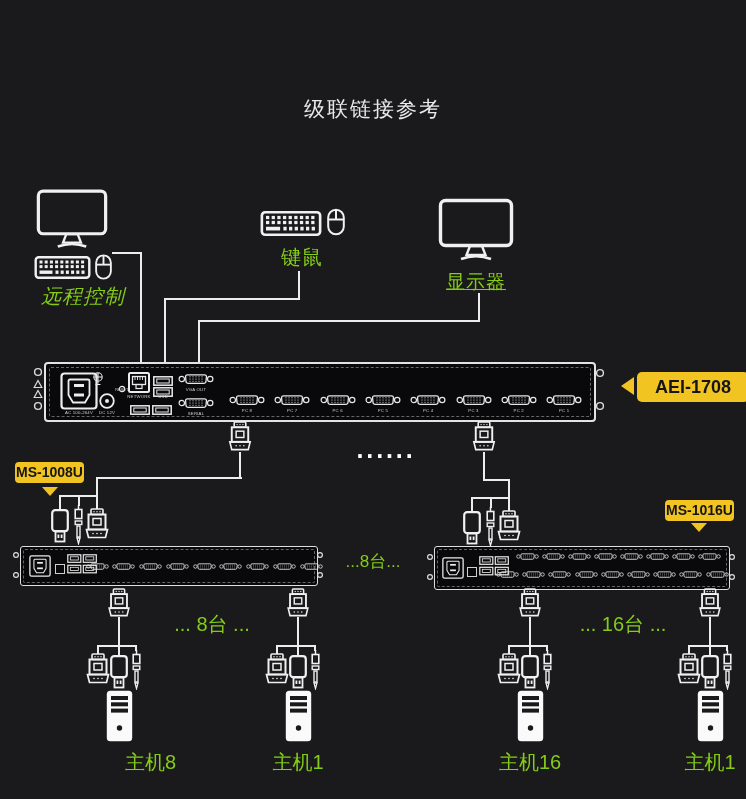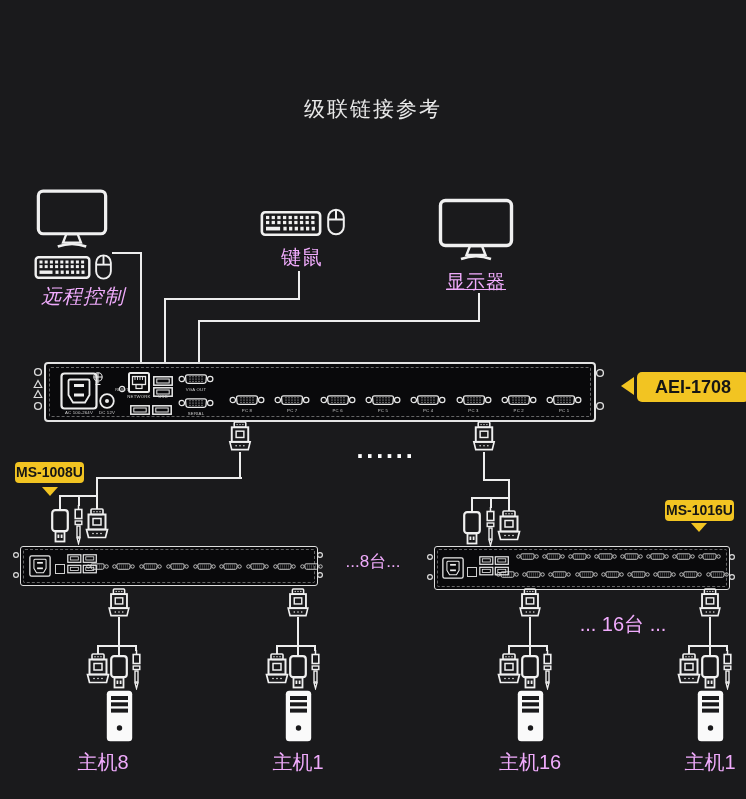--- a/index.html
+++ b/index.html
@@ -1,20 +1,20 @@
 <!DOCTYPE html>
 <html><head>
 <meta charset="utf-8">
 <style>
   html,body{margin:0;padding:0;background:#1a1a1c;}
   #canvas{position:relative;width:746px;height:799px;background:#1a1a1c;overflow:hidden;
           font-family:"Liberation Sans",sans-serif;}
   .abs{position:absolute;}
   .line{position:absolute;background:#ededed;}
-  .lab{position:absolute;color:#f0abfc;text-align:center;line-height:1.25;
+  .lab{position:absolute;color:#84cc16;text-align:center;line-height:1.25;
        font-family:"Liberation Sans",sans-serif;white-space:nowrap;}
   .plabel{position:absolute;color:#cfcfcf;font-size:4.3px;text-align:center;line-height:1;
           letter-spacing:.2px;white-space:nowrap;font-family:"Liberation Sans",sans-serif;}
   .device{position:absolute;background:#09090b;border:2px solid #e3e3e3;border-radius:4px;}
   .device-sm{position:absolute;background:#09090b;border:1.5px solid #dedede;border-radius:3px;}
   .device-inner{position:absolute;inset:3px;border:1px dashed rgba(255,255,255,.38);border-radius:2px;pointer-events:none;}
   .badge{position:absolute;background:#f2c422;color:#151515;font-weight:800;text-align:center;
          border-radius:5px;font-family:"Liberation Sans",sans-serif;}
   .tri-down{position:absolute;width:0;height:0;border-left:8px solid transparent;
             border-right:8px solid transparent;border-top:9px solid #f2c422;}
@@ -1004,20 +1004,21 @@
           <circle cx="21" cy="8" r="0.55" fill="#f0f0f0" stroke="none"></circle>
           <circle cx="24" cy="8" r="0.55" fill="#f0f0f0" stroke="none"></circle>
           <circle cx="12" cy="10.2" r="0.55" fill="#f0f0f0" stroke="none"></circle>
           <circle cx="15" cy="10.2" r="0.55" fill="#f0f0f0" stroke="none"></circle>
           <circle cx="18" cy="10.2" r="0.55" fill="#f0f0f0" stroke="none"></circle>
           <circle cx="21" cy="10.2" r="0.55" fill="#f0f0f0" stroke="none"></circle>
           <circle cx="24" cy="10.2" r="0.55" fill="#f0f0f0" stroke="none"></circle>
         </svg></div>
     </div>
 
+  <div class="lab" style="left:152px;top:612px;width:120px;font-size:20px;">... 8台 ...</div>
   <div class="lab" style="left:553px;top:612px;width:140px;font-size:20px;">... 16台 ...</div>
 
 <div class="abs" style="left:47px;top:478px;width:80px;height:78px;">
       <div class="line" style="left:49px;top:0;width:2px;height:18px;"></div>
       <div class="line" style="left:12px;top:17px;width:39px;height:2px;"></div>
       <div class="line" style="left:12px;top:17px;width:2px;height:15px;"></div>
       <div class="line" style="left:31px;top:17px;width:2px;height:11px;"></div>
       <div class="line" style="left:49px;top:17px;width:2px;height:14px;"></div>
       <div class="abs" style="left:4px;top:31px;width:18px;height:34px;"><svg width="100%" height="100%" viewBox="0 0 18 34" fill="none" stroke="#f0f0f0">
           <rect x="1.2" y="1.2" width="15.6" height="21" rx="3" stroke-width="2.2"></rect>
@@ -1121,21 +1122,21 @@
           <path d="M3 33 H6 L4.5 38.5 Z" stroke-width="1.3"></path>
         </svg></div>
     </div>
     <div class="abs" style="left:105.5px;top:690px;width:27px;height:52px;"><svg width="100%" height="100%" viewBox="0 0 27 52">
         <rect x="0.8" y="0.8" width="25.4" height="50.4" rx="3.5" fill="#fafafa"></rect>
         <rect x="5" y="6" width="17" height="4" fill="#1a1a1c"></rect>
         <rect x="5" y="12.3" width="17" height="4" fill="#1a1a1c"></rect>
         <rect x="5" y="18.6" width="17" height="4" fill="#1a1a1c"></rect>
         <circle cx="13.5" cy="38" r="2.7" fill="#1a1a1c"></circle>
       </svg></div>
-    <div class="lab" style="left:58px;top:750px;width:90px;font-size:20px;">主机8</div>
+    <div class="lab" style="left:86px;top:750px;width:90px;font-size:20px;text-align:right;">主机8</div>
     <div class="abs" style="left:248px;top:588px;width:100px;height:103px;">
       <div class="abs" style="left:37px;top:0;width:26px;height:30px;"><svg width="100%" height="100%" viewBox="0 0 26 32" fill="none" stroke="#f0f0f0">
           <rect x="7" y="1" width="12" height="5.5" rx="1" stroke-width="1.6"></rect>
           <circle cx="10" cy="3.7" r="0.7" fill="#f0f0f0" stroke="none"></circle>
           <circle cx="13" cy="3.7" r="0.7" fill="#f0f0f0" stroke="none"></circle>
           <circle cx="16" cy="3.7" r="0.7" fill="#f0f0f0" stroke="none"></circle>
           <rect x="4.5" y="6.5" width="17" height="15" stroke-width="2"></rect>
           <rect x="9" y="10.5" width="8" height="6.5" stroke-width="1.5"></rect>
           <path d="M2.5 21.5 H23.5 L21.5 29.5 H4.5 Z" stroke-width="1.7"></path>
           <circle cx="9" cy="25.5" r="0.8" fill="#f0f0f0" stroke="none"></circle>

